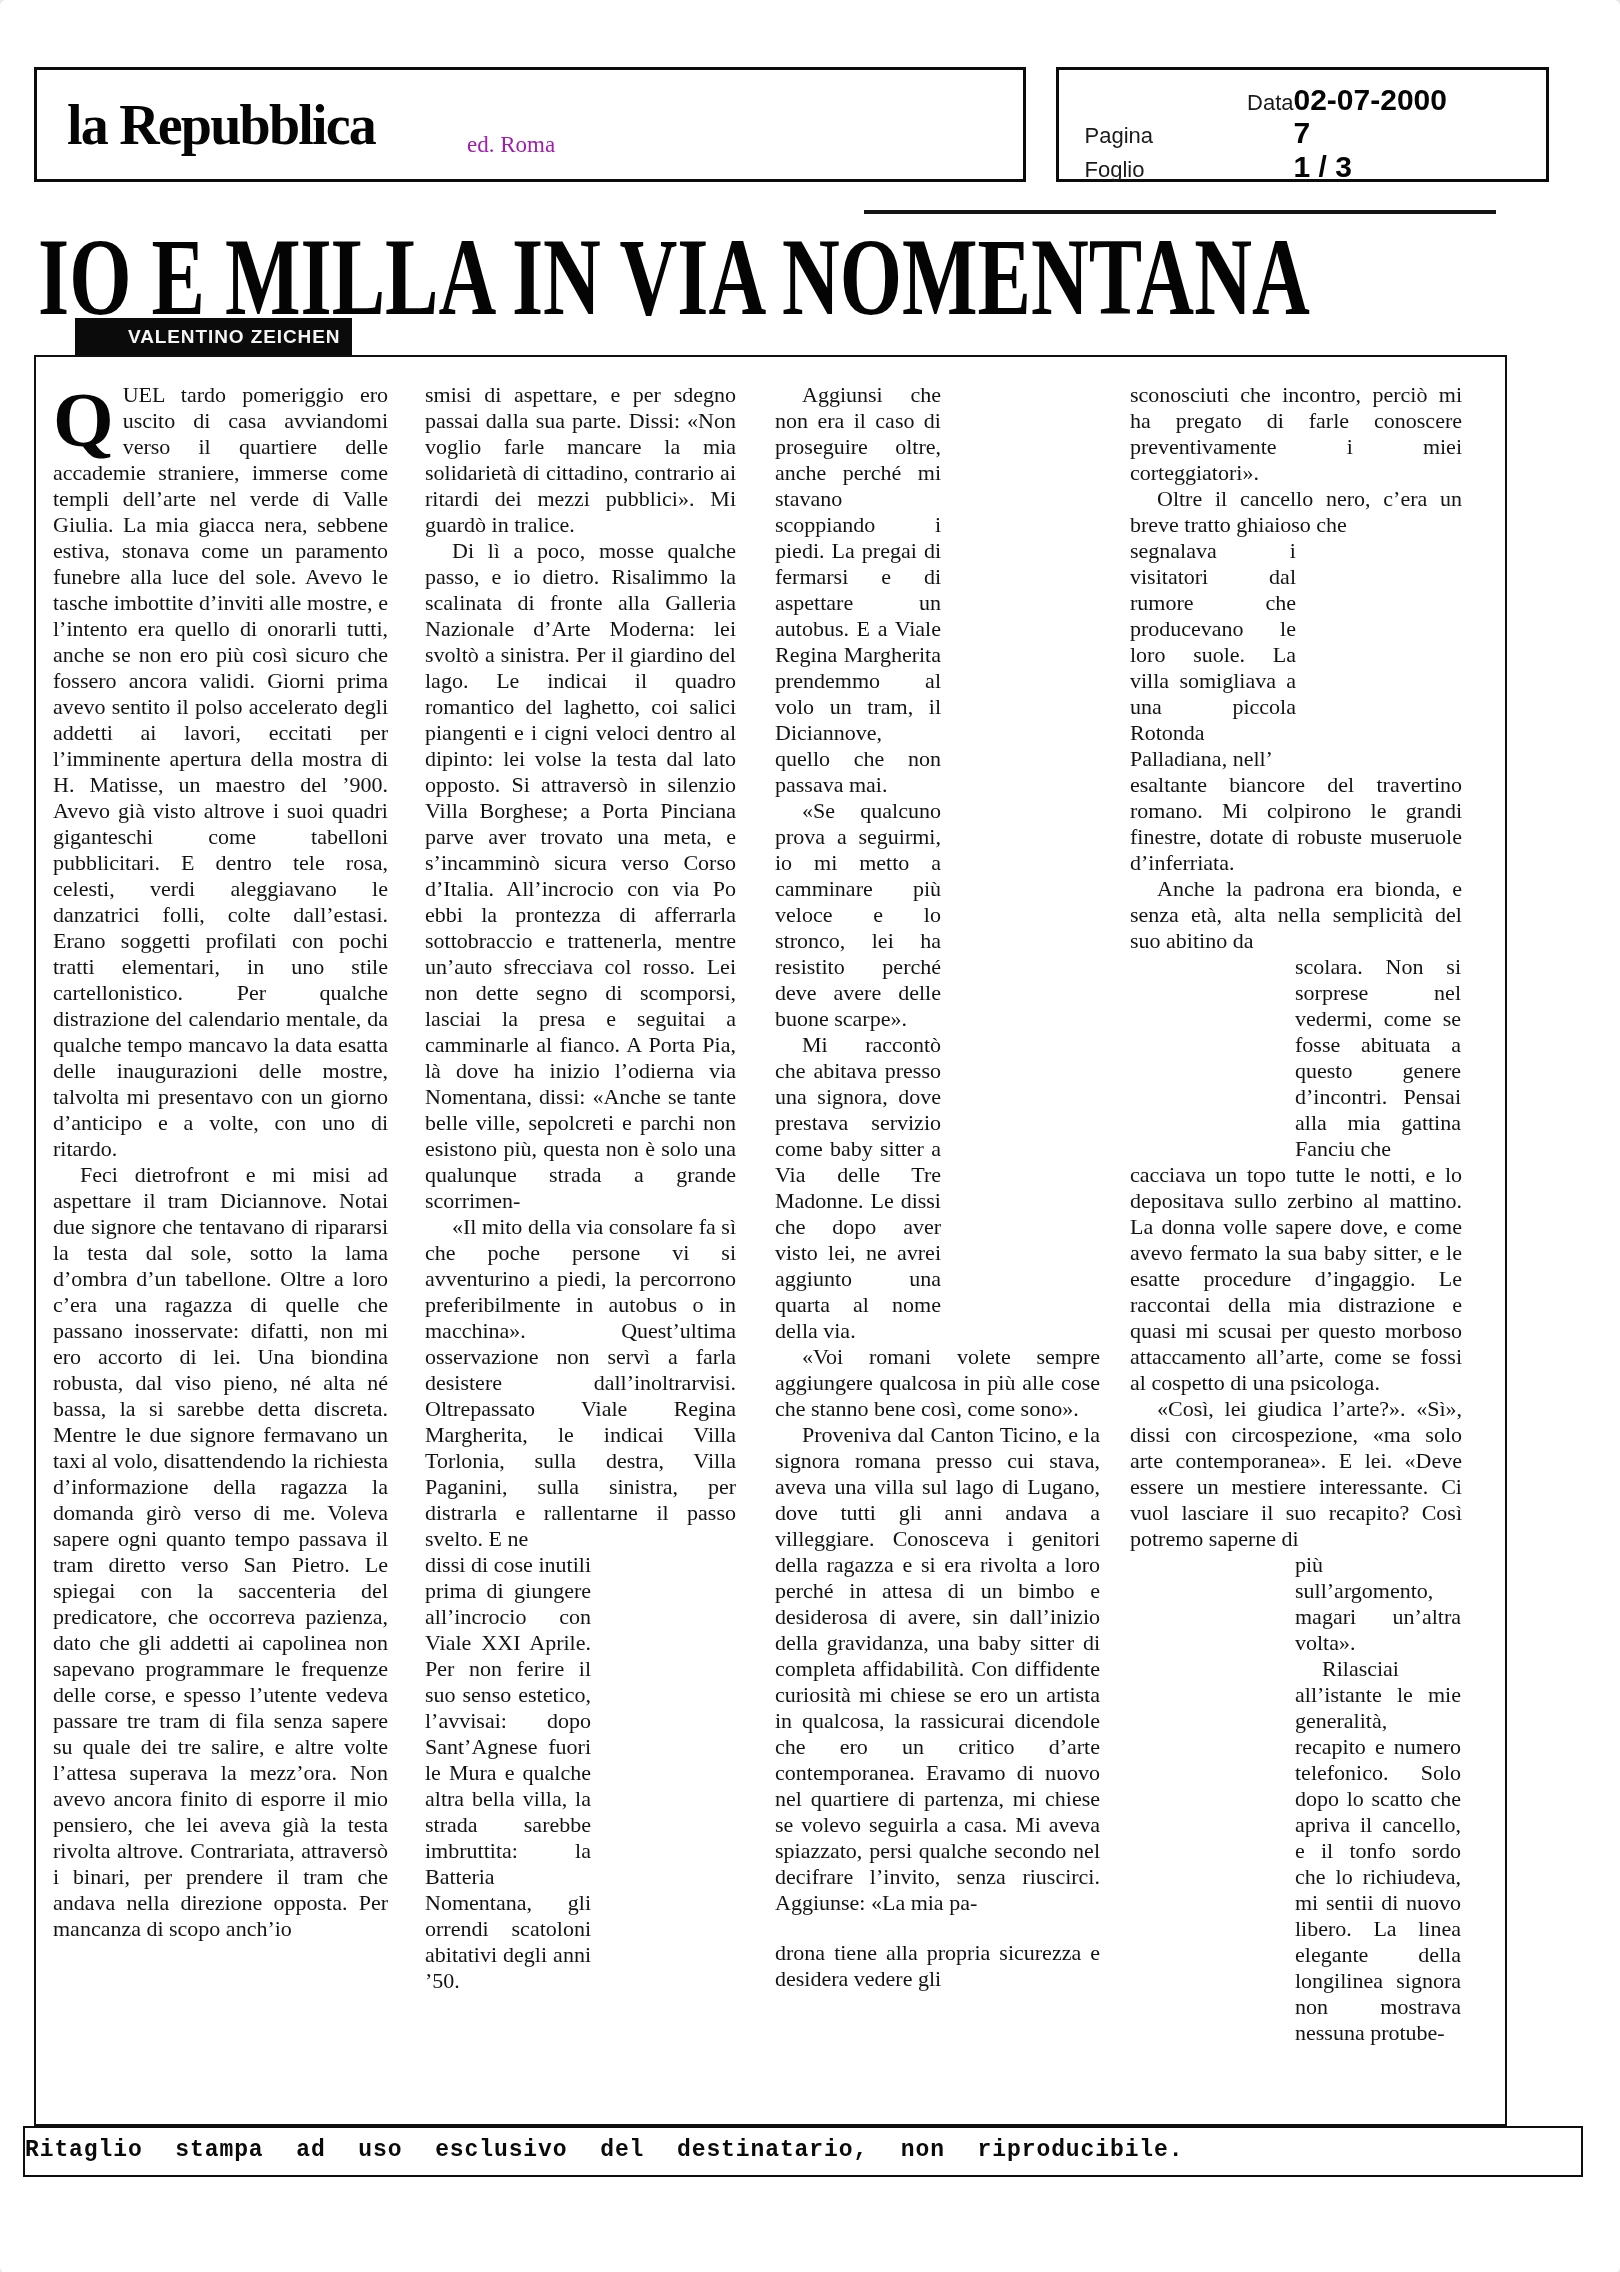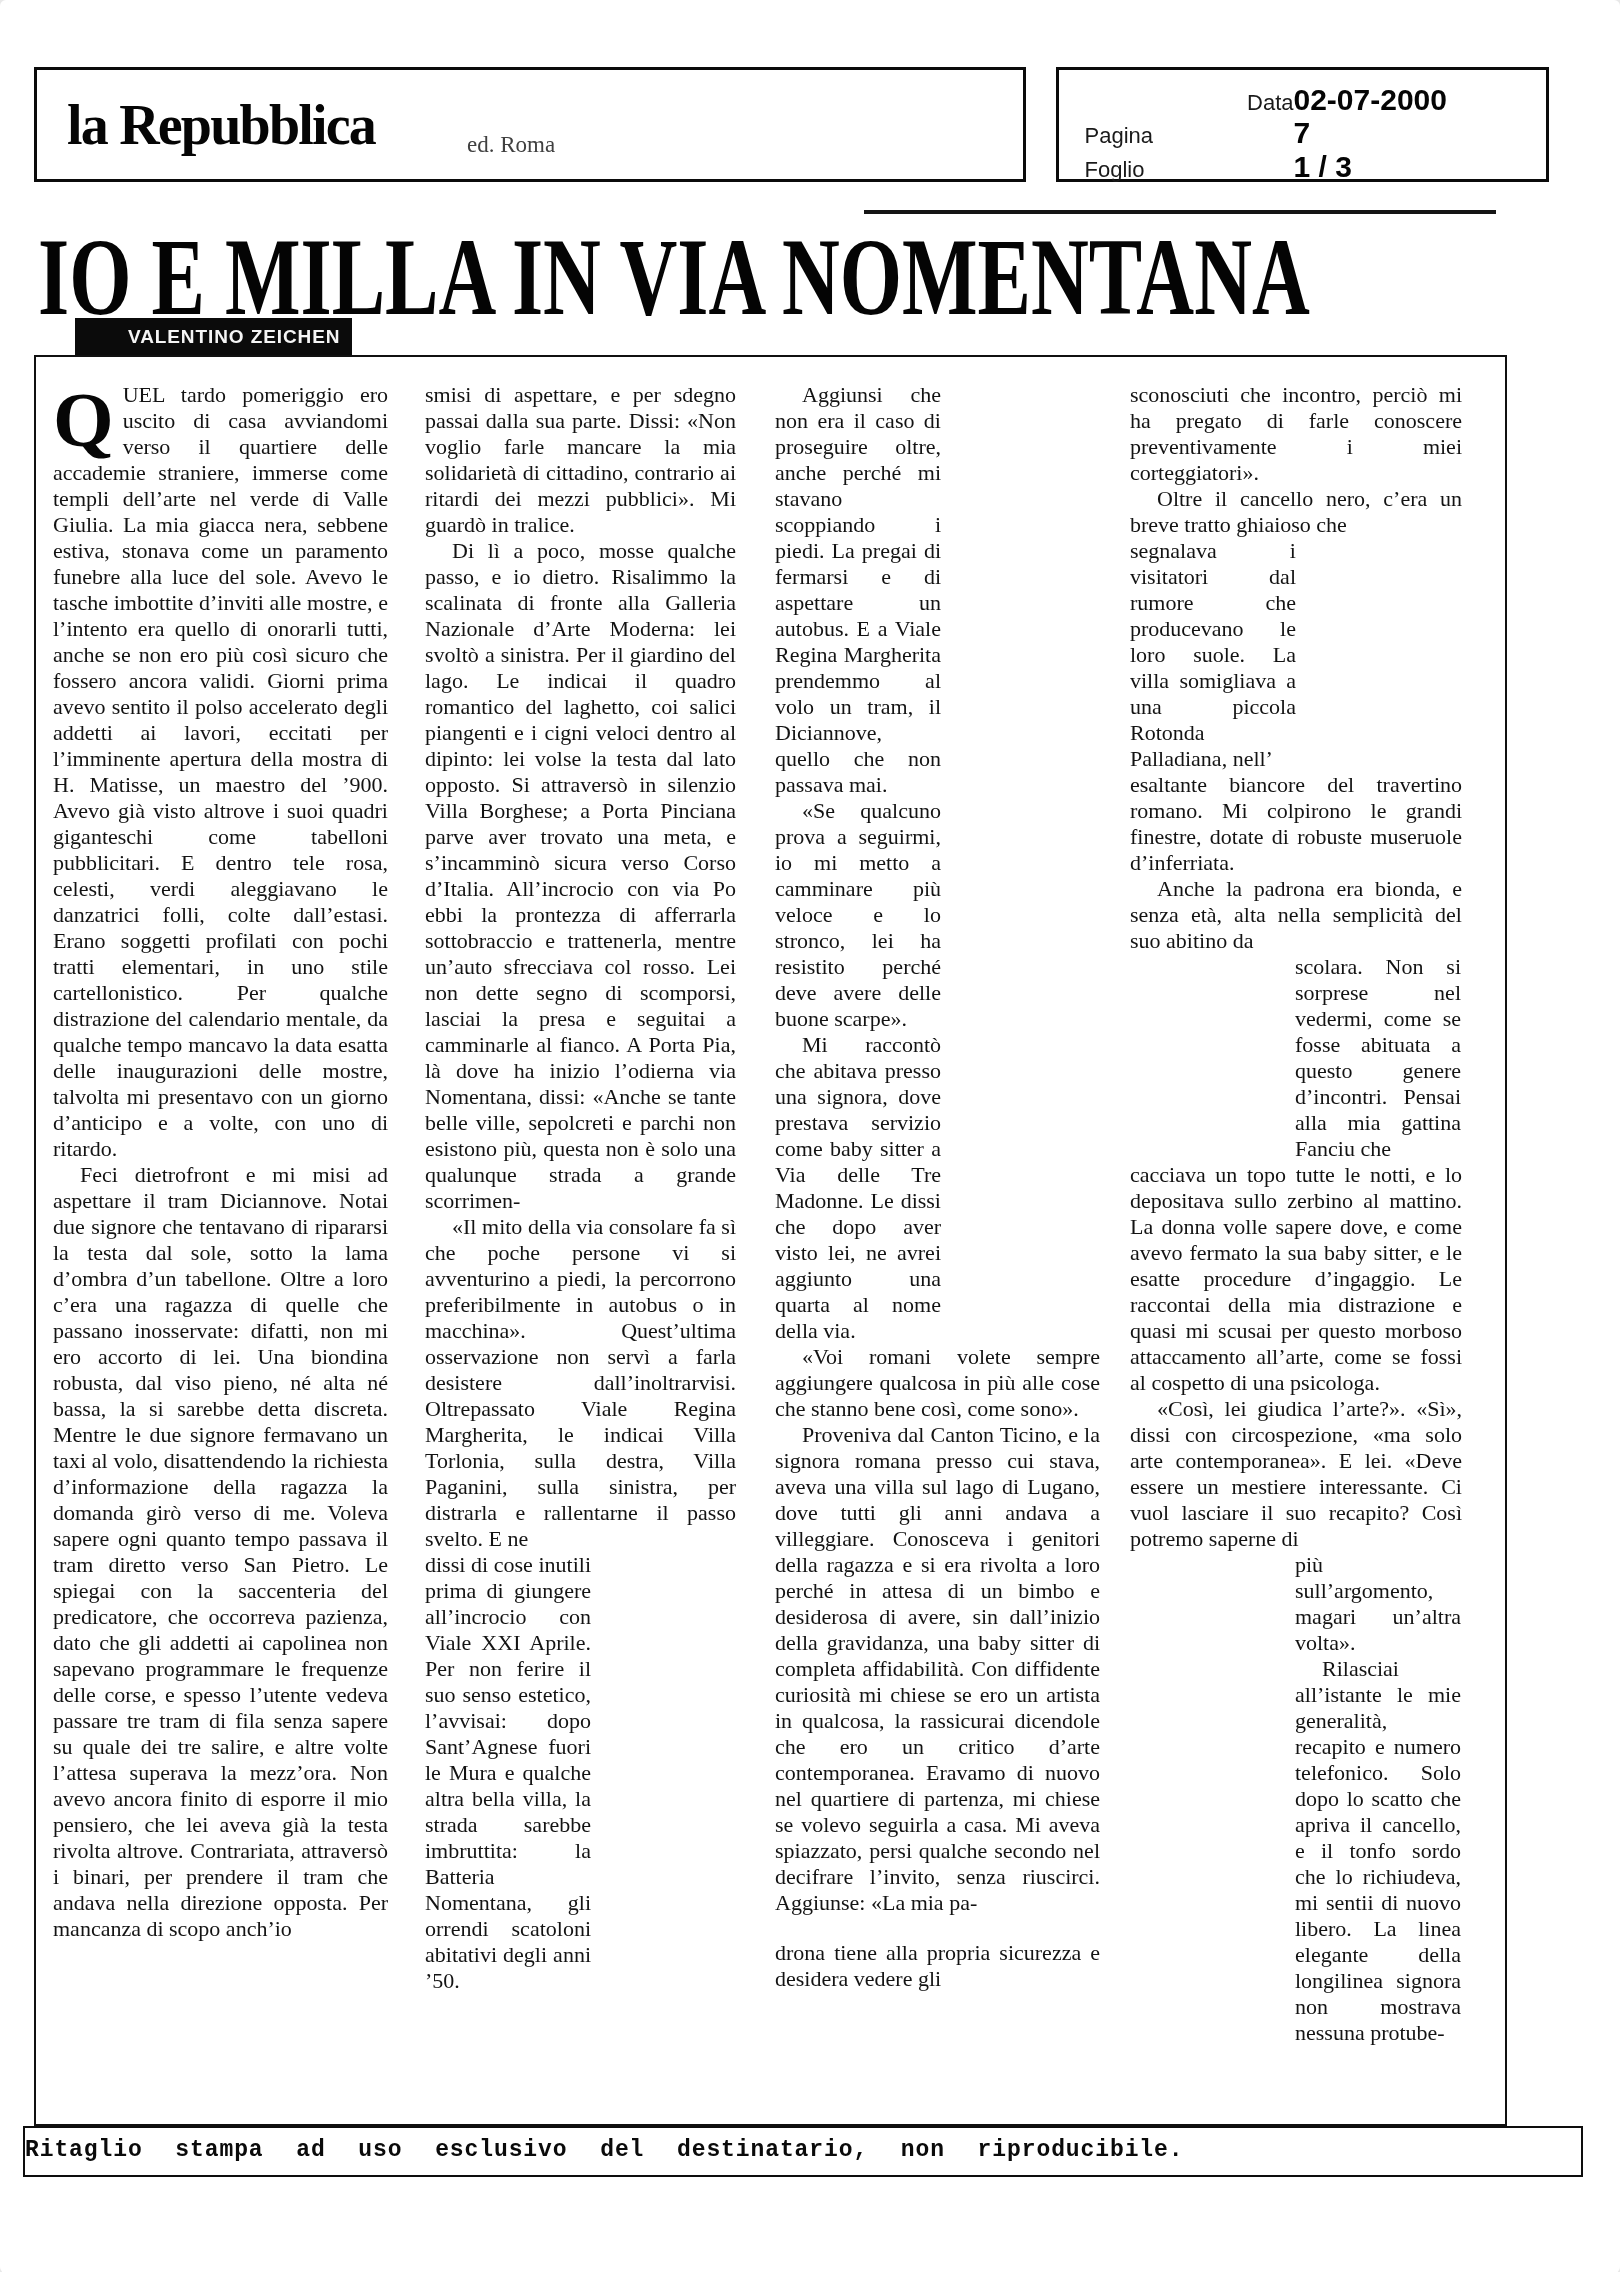--- a/index.html
+++ b/index.html
@@ -6,21 +6,21 @@
   .page{
     position:relative; width:1620px; height:2273px;
     background:#ffffff; overflow:hidden;
     font-family:"Liberation Serif", serif; color:#111;border-radius:6px;
   }
   .abs{position:absolute;}
 
   
   .hdr-left{left:34px; top:67px; width:992px; height:115px; border:3.6px solid #0b0b0b; box-sizing:border-box;}
   .logo{position:absolute; left:30px; top:27px; font-size:56px; font-weight:bold; letter-spacing:-1.8px; line-height:1; color:#050505;}
-  .edition{position:absolute; left:430px; top:62px; font-size:23px; color:#404040;}
+  .edition{position:absolute; left:430px; top:62px; font-size:23px; color:#a21caf;}
   .hdr-right{left:1056px; top:67px; width:493px; height:115px; border:3.6px solid #0b0b0b; box-sizing:border-box; font-family:"Liberation Sans", sans-serif;}
   .meta-row{position:absolute; left:25.5px; height:31px;}
   .meta-label{display:inline-block; width:209px; font-size:22px; color:#1a1a1a;}
   .meta-value{font-size:30px; font-weight:bold; color:#050505;}
 
   
   .headline-rule{left:864px; top:210px; width:632px; height:3.6px; background:#151515;}
   .headline{
     left:38px; top:221px; font-size:91px; font-weight:bold; white-space:nowrap;
     transform:scale(0.88,1.22); transform-origin:0 0; letter-spacing:0; color:#040404; line-height:1;

